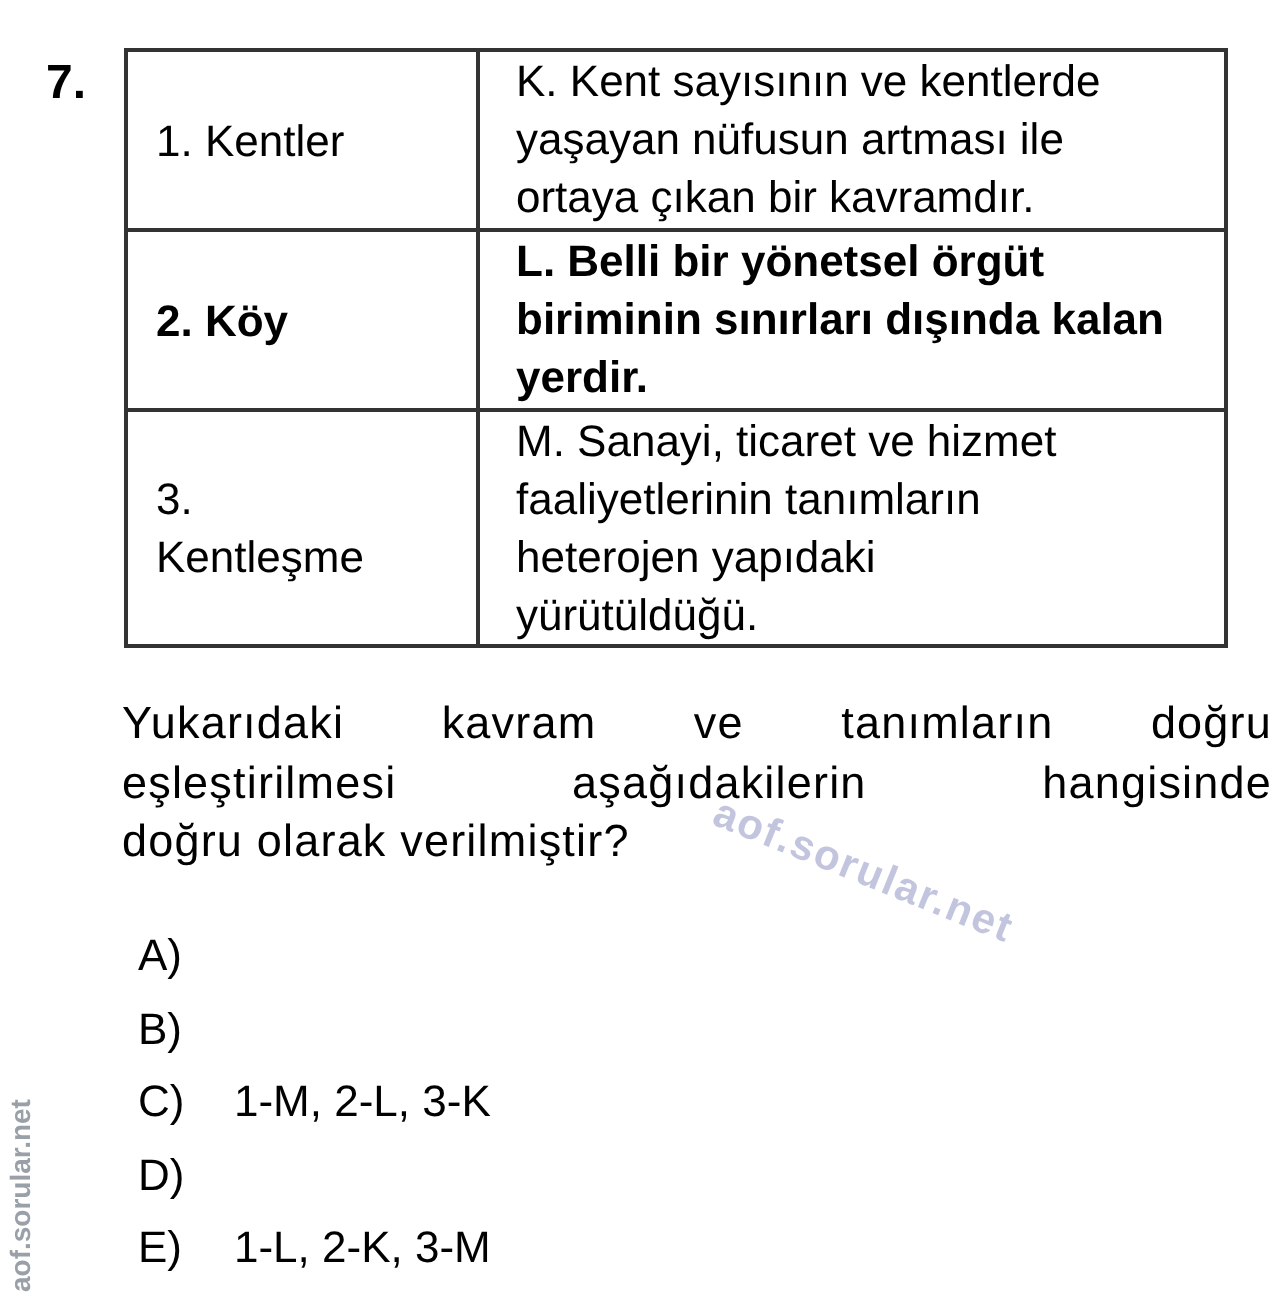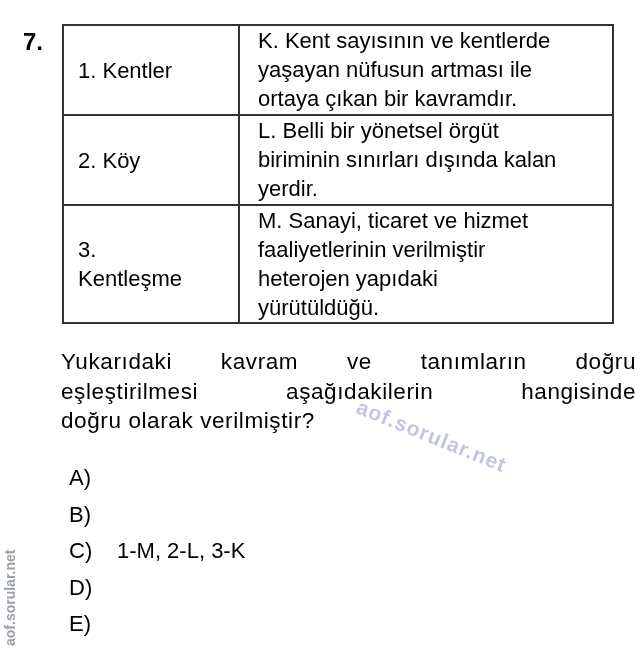--- a/index.html
+++ b/index.html
@@ -17,21 +17,21 @@
     font-size: 22px; line-height: 29px;
   }
   table.match td {
     border: 2px solid #333;
     vertical-align: top;
     padding: 0;
   }
   td.term { width: 160px; padding: 0 0 0 14px !important; vertical-align: middle !important; }
   td.def { padding: 0 0 0 18px !important; }
   tr.r1 td { height: 88px; }
-  tr.r2 td { height: 88px; }
+  tr.r2 td { height: 88px; font-weight: bold; }
   tr.r3 td { height: 116px; }
   tr.r3 td.term { vertical-align: middle; }
   .term-text { display: block; }
   .stem {
     position: absolute; left: 61px; top: 347px; width: 575px;
     font-weight: normal; font-size: 22.5px; line-height: 29.5px;
     text-align: justify; letter-spacing: 0.6px;
   }
   .stem .line { display: block; text-align-last: justify; }
   .stem .line.last { text-align-last: left; }
@@ -81,21 +81,21 @@
       <span class="term-text">yerdir.</span>
     </td>
   </tr>
   <tr class="r3">
     <td class="term">
       <span class="term-text">3.</span>
       <span class="term-text">Kentleşme</span>
     </td>
     <td class="def">
       <span class="term-text">M. Sanayi, ticaret ve hizmet</span>
-      <span class="term-text">faaliyetlerinin verilmiştir</span>
+      <span class="term-text">faaliyetlerinin tanımların</span>
       <span class="term-text">heterojen yapıdaki</span>
       <span class="term-text">yürütüldüğü.</span>
     </td>
   </tr>
 </tbody>
   </table>
 
 <div class="stem">
   <span class="line">Yukarıdaki kavram ve tanımların doğru</span>
   <span class="line">eşleştirilmesi aşağıdakilerin hangisinde</span>
@@ -113,16 +113,17 @@
   </div>
   <div class="opt">
     <span class="opt-letter">C)</span>
     <span>1-M, 2-L, 3-K</span>
   </div>
   <div class="opt">
     <span class="opt-letter">D)</span>
   </div>
   <div class="opt">
     <span class="opt-letter">E)</span>
+    <span>1-L, 2-K, 3-M</span>
   </div>
 </div>
 
 <div class="wm-side">aof.sorular.net</div>
 
 </body></html>

